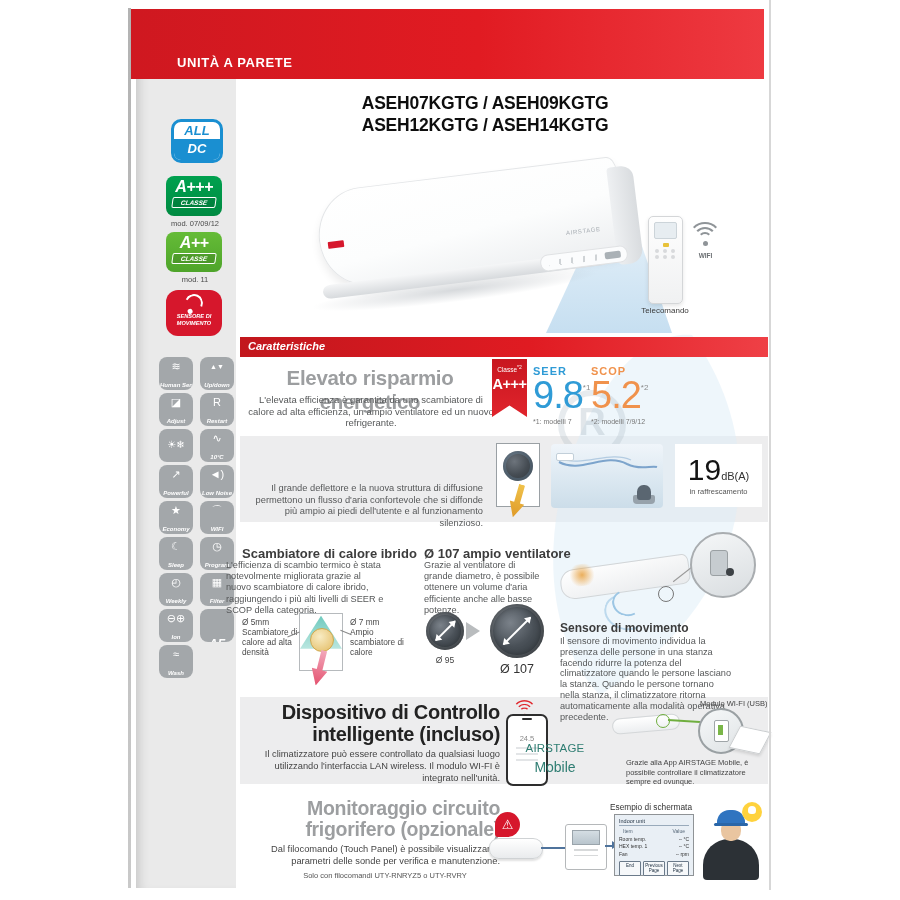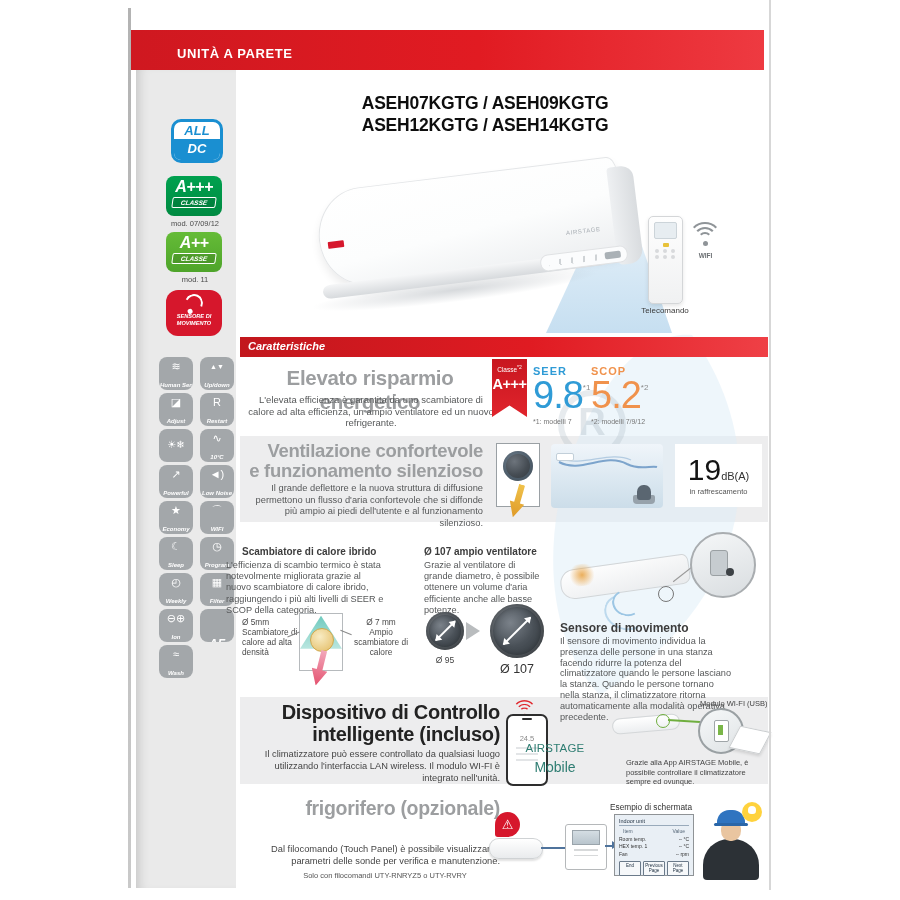--- a/index.html
+++ b/index.html
@@ -5,21 +5,21 @@
   html,body { margin:0; padding:0; }
   body { width:900px; height:900px; background:#fff; font-family:"Liberation Sans", sans-serif; }
   .page { position:relative; width:900px; height:900px; background:#ffffff; overflow:hidden; }
   .abs { position:absolute; }
 
   
   #edgeL { left:128px; top:8px; width:3px; height:880px; background:linear-gradient(180deg,#b3b3b3,#c9c9c9); z-index:3; }
   #edgeR { left:769px; top:0; width:2px; height:890px; background:#d7d7d7; z-index:3; }
 
   
-  #banner { left:131px; top:9px; width:633px; height:40px; background:linear-gradient(90deg,#cf1820,#e11b22 55%,#ee3a41); z-index:2; display:flex; align-items:flex-end;margin-top:21px; }
+  #banner { left:131px; top:9px; width:633px; height:70px; background:linear-gradient(90deg,#cf1820,#e11b22 55%,#ee3a41); z-index:2; display:flex; align-items:flex-end; }
   #banner-text { color:#fff; font-size:13px; font-weight:bold; letter-spacing:.6px; padding:0 0 9px 46px; }
 
   
   #sidebar { left:136px; top:70px; width:100px; height:818px; background:#eaeaea; box-shadow: inset 10px 0 12px -8px rgba(0,0,0,.18); z-index:1; }
 
   #alldc { left:171px; top:119px; width:46px; height:38px; background:#fff; border:3px solid #1a8fd1; border-radius:10px; overflow:hidden; z-index:2; }
   .alldc-top { height:17px; text-align:center; color:#1a8fd1; font-weight:bold; font-style:italic; font-size:13px; line-height:17px; }
   .alldc-bot { height:21px; background:#1a8fd1; text-align:center; color:#fff; font-weight:bold; font-style:italic; font-size:13px; line-height:19px; }
 
   .clsbadge { left:166px; width:56px; height:40px; border-radius:8px; color:#fff; text-align:center; z-index:2; }
@@ -112,27 +112,27 @@
   #v-room { left:551px; top:444px; width:112px; height:64px; border-radius:4px; background:linear-gradient(180deg,#f0f5fa 0%,#dbe8f1 55%,#ccdde9 100%); z-index:2; overflow:hidden; }
   .room-ac { position:absolute; left:5px; top:9px; width:16px; height:6px; background:#fff; border:1px solid #c2cfd9; border-radius:2px; }
   .room-person { position:absolute; right:12px; bottom:8px; width:14px; height:15px; background:#5a6671; border-radius:45% 45% 20% 20%; }
   .room-chair { position:absolute; right:8px; bottom:4px; width:22px; height:9px; background:#97a2ab; border-radius:2px 2px 4px 4px; }
   #v-db { left:675px; top:444px; width:87px; height:63px; background:#fff; display:flex; flex-direction:column; justify-content:center; align-items:center; z-index:2; }
   .db-val { font-size:30px; color:#141414; line-height:28px; }
   .db-unit { font-size:11px; color:#333; }
   .db-note { font-size:7.5px; color:#555; margin-top:3px; }
 
   
-  .h3 { font-size:10px; font-weight:bold; color:#3c3c3c; z-index:2; position:absolute; }
+  .h3 { font-size:13px; font-weight:bold; color:#3c3c3c; z-index:2; position:absolute; }
   .p9 { font-size:9.2px; color:#565859; line-height:11.2px; z-index:2; position:absolute; }
   #x-title { left:242px; top:546px; }
   #x-body { left:226px; top:560px; width:158px; }
   .xlabel { font-size:8.3px; color:#4a4a4a; line-height:10px; z-index:2; position:absolute; }
   #x-lab-l { left:242px; top:617px; width:60px; }
-  #x-lab-r { left:350px; top:617px; width:62px;text-align:center; }
+  #x-lab-r { left:350px; top:617px; width:62px; }
   #x-box { left:299px; top:613px; width:42px; height:56px; background:#fff; border:1px solid #b6babd; z-index:2; }
   .hx-teal { position:absolute; inset:0; background:linear-gradient(180deg,#6cc9bd,#cfeee9 80%); clip-path:polygon(50% 3%,100% 62%,0 62%); }
   .hx-circle { position:absolute; left:10px; top:14px; width:22px; height:22px; border-radius:50%; background:radial-gradient(circle at 40% 35%,#f8ecc4,#e3bb62); border:1px solid #cfa94f; }
   .hx-arrow { position:absolute; left:12px; bottom:-16px; width:16px; height:36px; background:linear-gradient(180deg,#f2a8bb,#e4526f); clip-path:polygon(32% 0,68% 0,68% 55%,100% 55%,50% 100%,0 55%,32% 55%); transform:rotate(14deg); }
   .leader { height:1px; background:#8a8a8a; z-index:2; position:absolute; }
   #x-lead-l { left:287px; top:634px; width:13px; transform:rotate(-22deg); }
   #x-lead-r { left:340px; top:632px; width:12px; transform:rotate(22deg); }
 
   
   #f-title { left:424px; top:546px; }
@@ -398,24 +398,20 @@
     <div><span class="m-value">9.8</span><span class="m-sup">*1</span></div>
     <div class="m-note">*1: modelli 7</div>
   </div>
   <div class="metric" id="e-scop">
     <div class="m-label">SCOP</div>
     <div><span class="m-value">5.2</span><span class="m-sup">*2</span></div>
     <div class="m-note">*2: modelli 7/9/12</div>
   </div>
 
   <div class="abs" id="v-bg"></div>
-  <div class="abs" id="v-title">
-    <div>Ventilazione confortevole</div>
-    <div>e funzionamento silenzioso</div>
-  </div>
   <div class="abs" id="v-body">Il grande deflettore e la nuova struttura di diffusione permettono un flusso d'aria confortevole che si diffonde più ampio ai piedi dell'utente e al funzionamento silenzioso.</div>
   <div class="abs" id="v-fanbox">
     <div class="vf-circle"></div>
     <div class="vf-arrow"></div>
   </div>
   <div class="abs" id="v-room">
     <div class="room-ac"></div>
     <svg width="112" height="64">
       <path d="M8,18 C30,30 54,8 76,20 C90,27 100,21 106,23" stroke="#6a97c4" stroke-width="2" fill="none" opacity="0.85"></path>
       <path d="M8,14 C32,24 58,6 80,16" stroke="#9cbcd9" stroke-width="1.2" fill="none" opacity="0.7"></path>
@@ -500,20 +496,21 @@
   <div class="abs" id="c-ring2"></div>
   <div class="abs" id="c-line2"></div>
   <div class="abs" id="c-mag2">
     <div class="mod2"></div>
   </div>
   <div class="abs" id="c-card"></div>
   <div class="abs" id="c-modlabel">Modulo WI-FI (USB)</div>
   <div class="abs" id="c-caption">Grazie alla App AIRSTAGE Mobile, è possibile controllare il climatizzatore sempre ed ovunque.</div>
 
   <div class="abs" id="n-title">
+    <div>Monitoraggio circuito</div>
     <div>frigorifero (opzionale)</div>
   </div>
   <div class="abs" id="n-body">Dal filocomando (Touch Panel) è possibile visualizzare i parametri delle sonde per verifica e manutenzione.</div>
   <div class="abs" id="n-foot">Solo con filocomandi UTY-RNRYZ5 o UTY-RVRY</div>
   <div class="abs" id="n-alert">⚠</div>
   <div class="abs" id="n-unit"></div>
   <div class="abs" id="n-line1"></div>
   <div class="abs" id="n-ctrl">
     <div class="ct-screen"></div>
     <div class="ct-line"></div>

